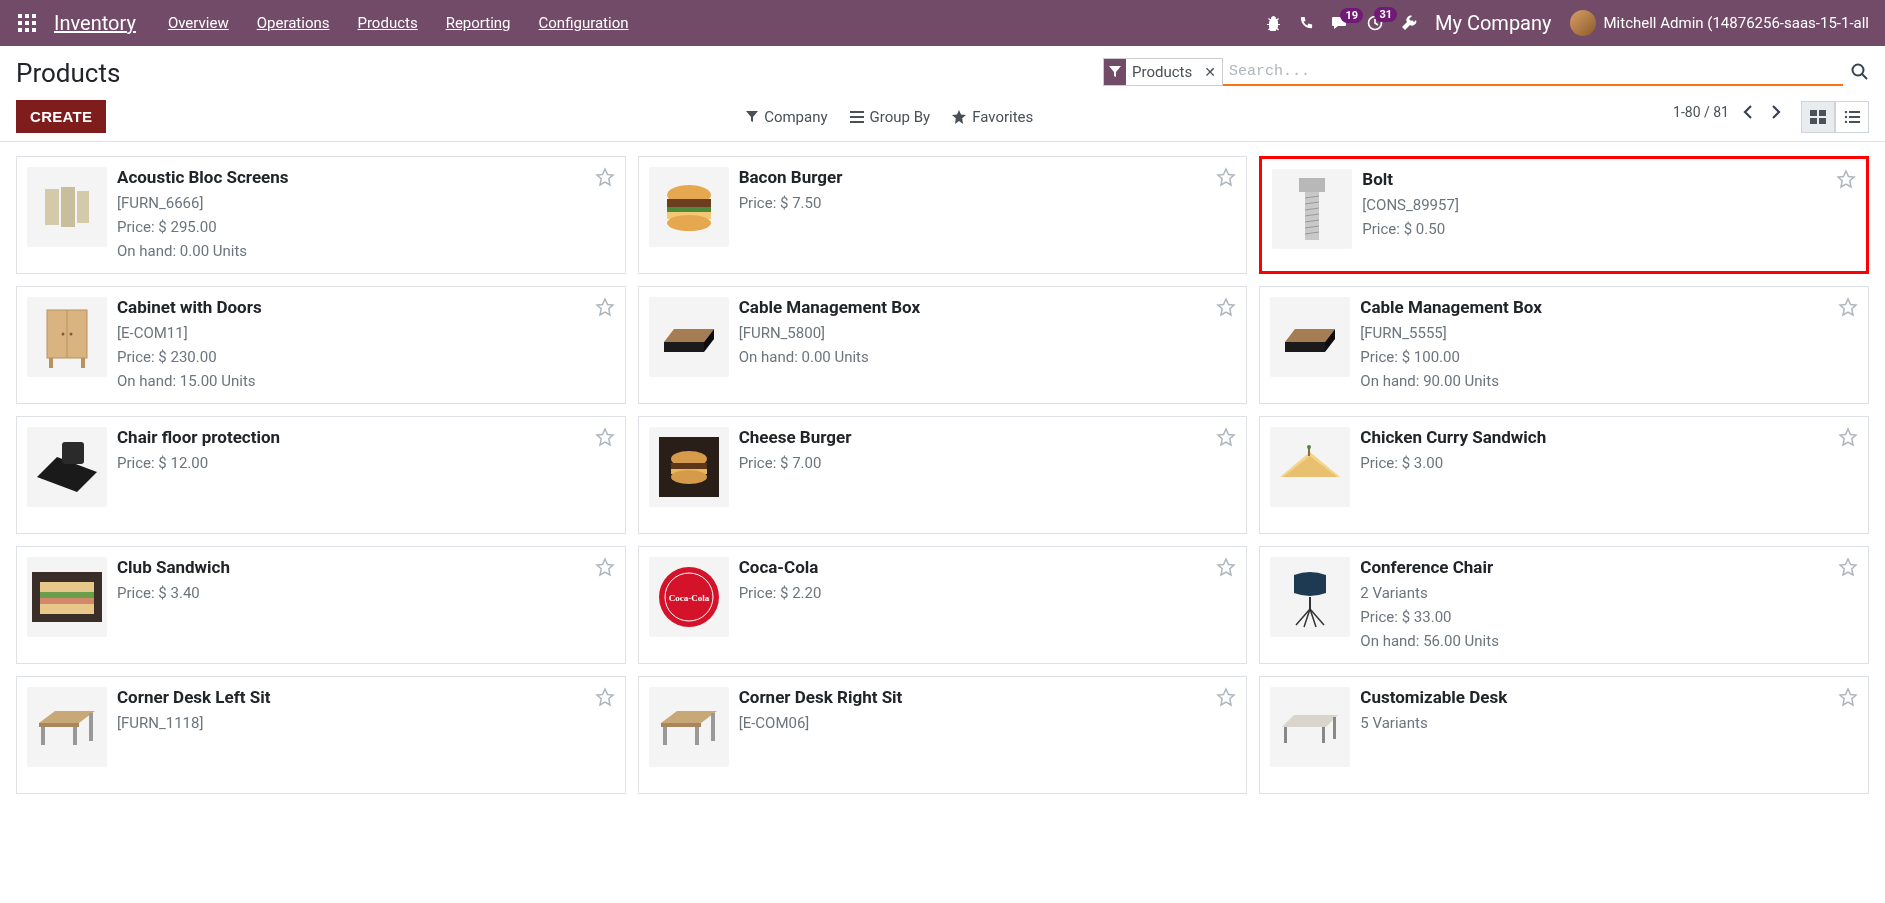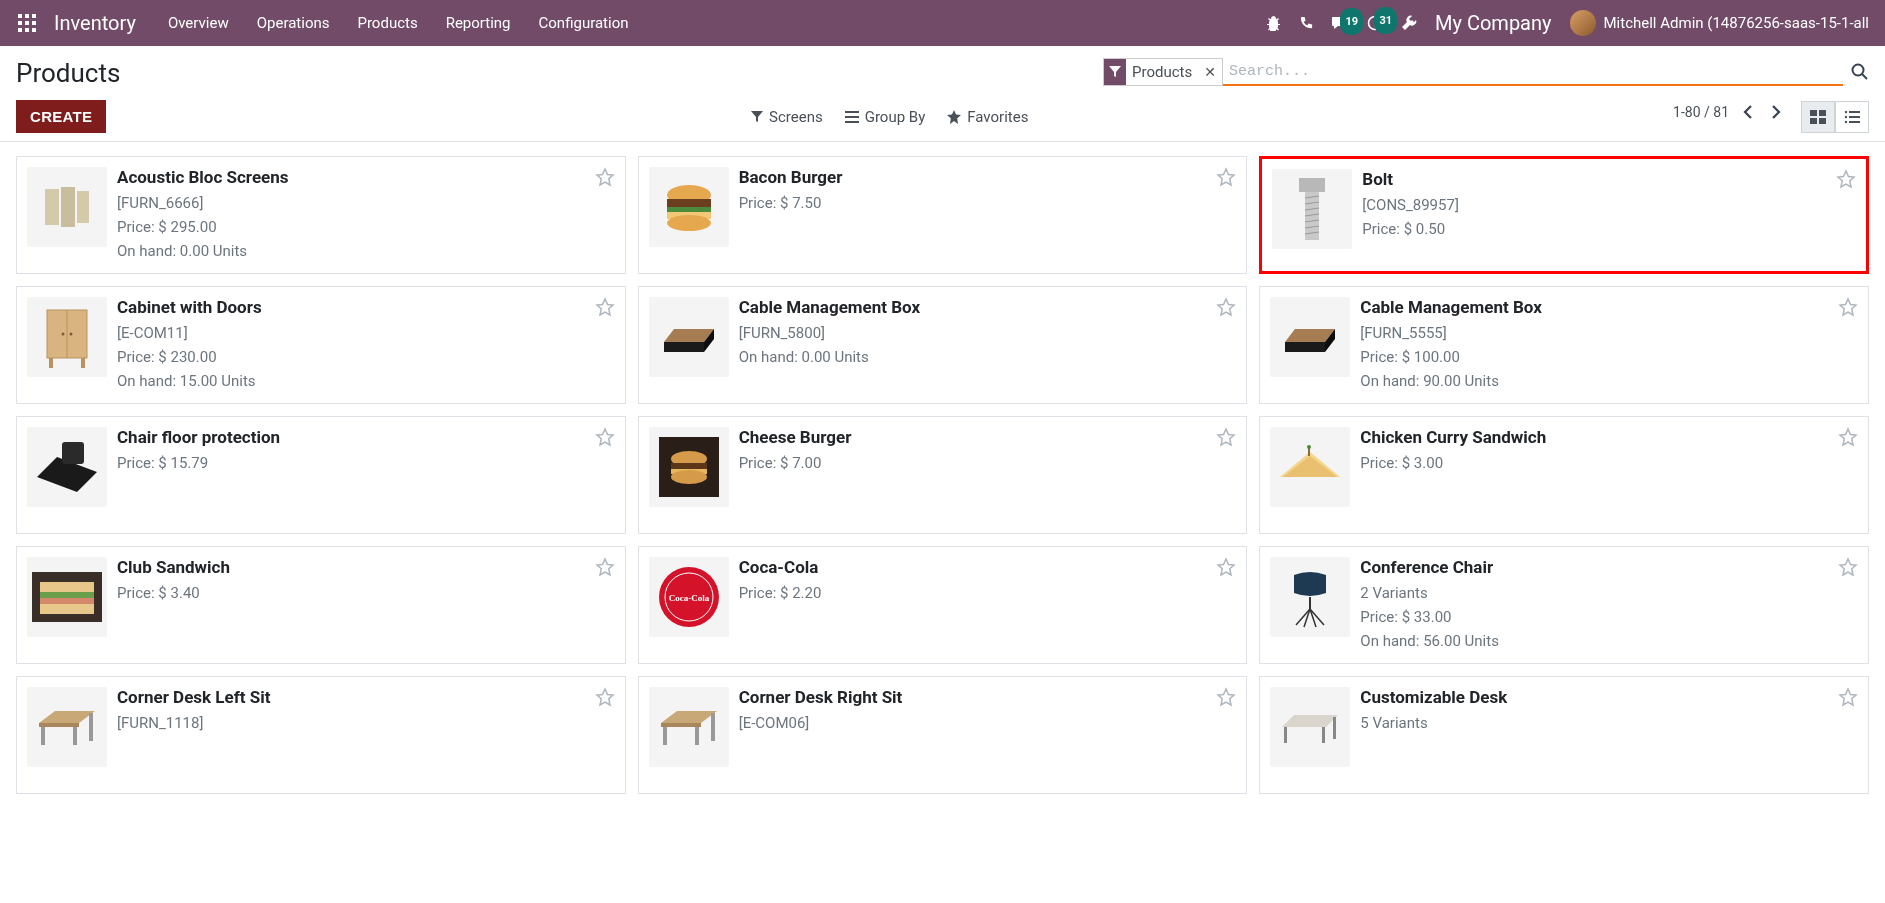--- a/index.html
+++ b/index.html
@@ -1,26 +1,26 @@
 <!DOCTYPE html>
 <html><head>
 <meta charset="utf-8">
 <style>
 * { box-sizing: border-box; margin: 0; padding: 0; }
 body { font-family: -apple-system, BlinkMacSystemFont, "Segoe UI", Roboto, Helvetica, Arial, sans-serif; font-size: 14px; color: #666; background: #fff; }
 
 
 .navbar { background: #714B67; height: 46px; display: flex; align-items: center; padding: 0 16px; color: #fff; }
 .navbar-apps { width: 22px; height: 22px; display: inline-flex; align-items: center; justify-content: center; margin-right: 16px; cursor: pointer; }
-.navbar-brand { font-size: 20px; font-weight: 400; margin-right: 32px; }
+.navbar-brand { font-size: 20px; font-weight: 400; margin-right: 32px; text-decoration: underline; }
 .navbar-menu { display: flex; gap: 28px; }
-.navbar-menu-item { color: #fff; font-size: 15px; cursor: pointer; }
+.navbar-menu-item { color: #fff; font-size: 15px; cursor: pointer; text-decoration: underline; }
 .navbar-right { margin-left: auto; display: flex; align-items: center; gap: 18px; }
 .navbar-icon { cursor: pointer; font-size: 15px; position: relative; display: inline-flex; align-items: center; }
-.badge { position: absolute; top: -8px; right: -14px; background: #0f766e; color: #fff; font-size: 11px; border-radius: 10px; padding: 7px 5px; font-weight: 700; }
+.badge { position: absolute; top: -8px; right: -14px; background: #701a75; color: #fff; font-size: 11px; border-radius: 10px; padding: 1px 5px; font-weight: 700; }
 .navbar-company { font-size: 20px; }
 .navbar-user { display: flex; align-items: center; gap: 8px; font-size: 15px; }
 .avatar { width: 26px; height: 26px; border-radius: 50%; background: linear-gradient(135deg,#d9a066,#8b5a2b); display:inline-block;}
 
 
 .control-panel { padding: 12px 16px 8px; border-bottom: 1px solid #dee2e6; }
 .cp-row1 { display: flex; align-items: flex-start; justify-content: space-between; }
 .cp-title { font-size: 26px; color: #212529; font-weight: 400; }
 .cp-search-wrap { display: flex; align-items: center; flex: 0 0 auto; }
 .search-facet { border:1px solid #ccc; display: inline-flex; align-items:center; background:#fff; }
@@ -143,21 +143,21 @@
   </div>
   <div class="cp-row2">
     <div>
       <button class="btn-create">CREATE</button>
     </div>
     <div class="cp-filters">
       <span class="cp-filter-item">
         <svg width="12" height="12" viewBox="0 0 12 12" fill="#495057">
             <path d="M0 0h12L7 6v5l-2-1V6z"></path>
           </svg>
-        <span>Screens</span>
+        <span>Company</span>
       </span>
       <span class="cp-filter-item">
         <svg width="14" height="12" viewBox="0 0 14 12" fill="#495057">
             <rect x="0" y="0" width="14" height="2"></rect>
             <rect x="0" y="5" width="14" height="2"></rect>
             <rect x="0" y="10" width="14" height="2"></rect>
           </svg>
         <span>Group By</span>
       </span>
       <span class="cp-filter-item">
@@ -337,21 +337,21 @@
     </div>
     <div class="kanban-card">
       <div class="card-img">
         <svg width="70" height="60" viewBox="0 0 70 60">
           <polygon points="5,40 45,55 65,35 25,20" fill="#1a1a1a"></polygon>
           <rect x="30" y="5" width="22" height="22" fill="#2a2a2a" rx="3"></rect>
         </svg>
       </div>
       <div class="card-body">
         <div class="card-title">Chair floor protection</div>
-        <div class="card-line">Price: $ 15.79</div>
+        <div class="card-line">Price: $ 12.00</div>
       </div>
       <span class="star">
         <svg width="20" height="20" viewBox="0 0 20 20" fill="none" stroke="#adb5bd" stroke-width="1.5">
           <path d="M10 2l2.5 5.5L18 8l-4.2 3.8L15 18l-5-3-5 3 1.2-6.2L2 8l5.5-.5z"></path>
         </svg>
       </span>
     </div>
     <div class="kanban-card">
       <div class="card-img">
         <svg width="60" height="60" viewBox="0 0 60 60">

